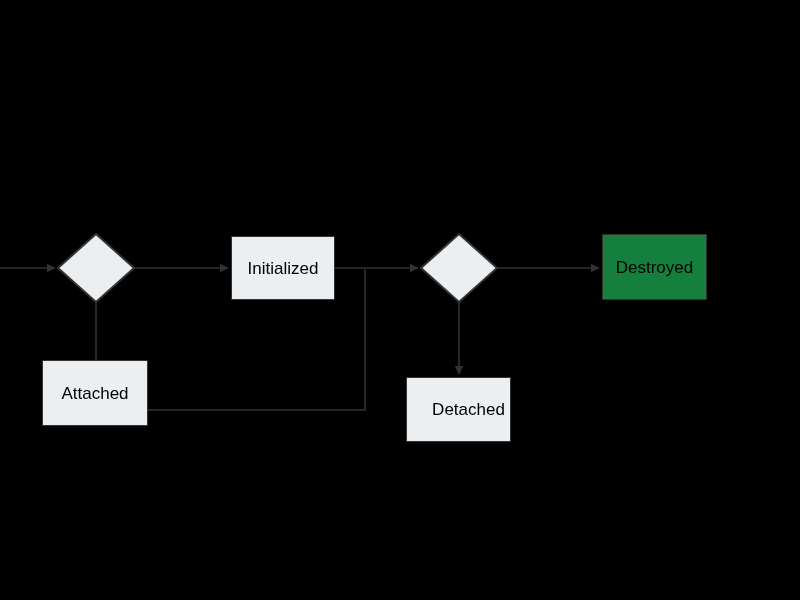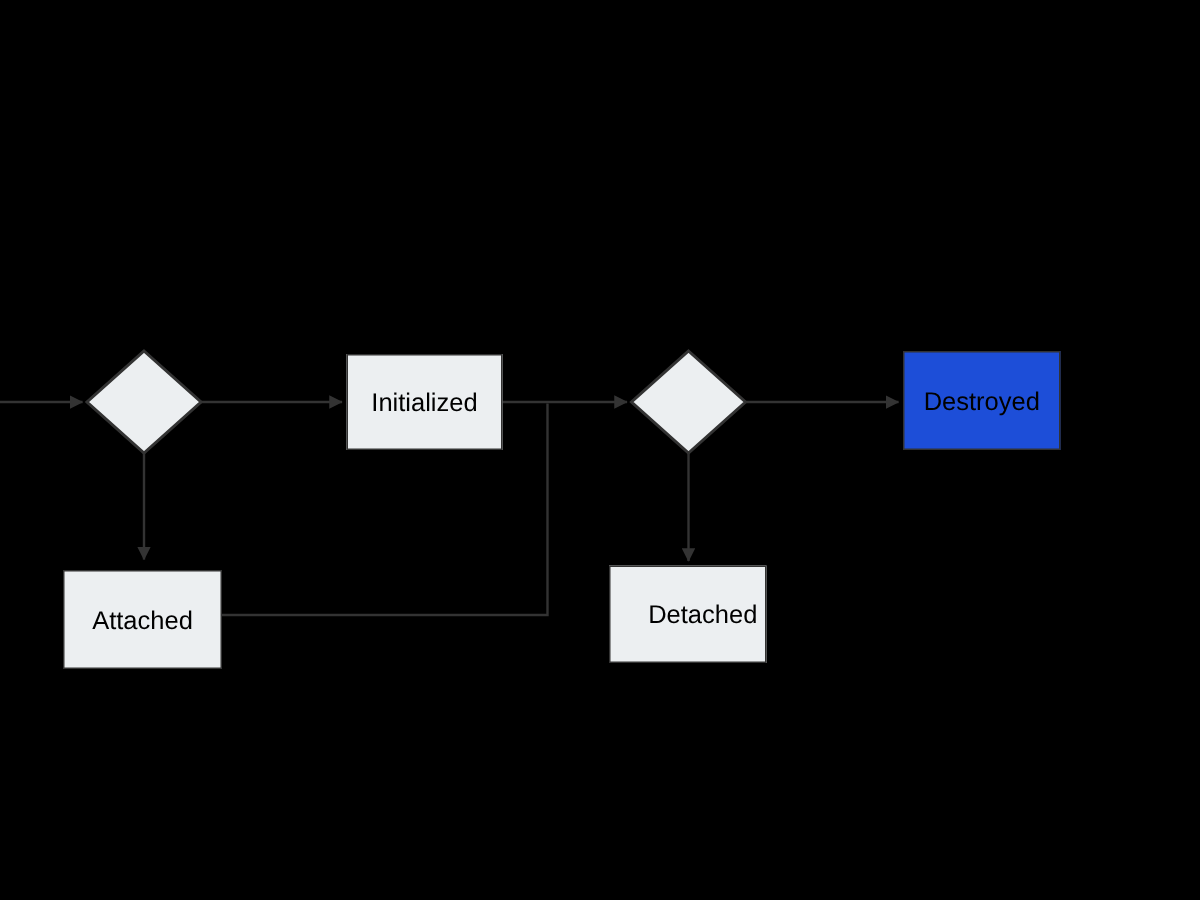--- a/index.html
+++ b/index.html
@@ -39,21 +39,21 @@
     display: flex;
     align-items: center;
     justify-content: center;
     color: #000000;
     font-size: 17px;
     line-height: 1;
     white-space: nowrap;
   }
   .node-initialized { left: 231px; top: 216px; width: 104px; height: 64px; }
   .node-destroyed   { left: 602px; top: 214px; width: 105px; height: 66px; }
-  .node-attached    { left:  42px; top: 360px; width: 106px; height: 66px; }
+  .node-attached    { left:  42px; top: 340px; width: 106px; height: 66px; }
   .node-detached    { left: 406px; top: 357px; width: 105px; height: 65px; padding-left: 20px; }
 </style>
 </head>
 <body>
 
 <div class="stage">
 
   <svg class="edges-layer" width="800" height="600" viewBox="0 0 800 600">
     <defs>
       <marker id="arrowhead" markerWidth="9" markerHeight="9" refX="8.5" refY="4.5" orient="auto" markerUnits="userSpaceOnUse">
@@ -76,21 +76,21 @@
     <path class="edge" d="M459,282 V354" marker-end="url(#arrowhead)"></path>
 
     <polygon class="diamond" points="96,214 134,248 96,282 58,248" fill="#eceff1"></polygon>
     <polygon class="diamond" points="459,214 497,248 459,282 421,248" fill="#eceff1"></polygon>
   </svg>
 
   <div class="node node-initialized">
     <span>Initialized</span>
   </div>
 
-  <div class="node node-destroyed" style="background-color: #1d4ed8;">
+  <div class="node node-destroyed" style="background-color: #15803d;">
     <span>Destroyed</span>
   </div>
 
   <div class="node node-attached">
     <span>Attached</span>
   </div>
 
   <div class="node node-detached">
     <span>Detached</span>
   </div>

